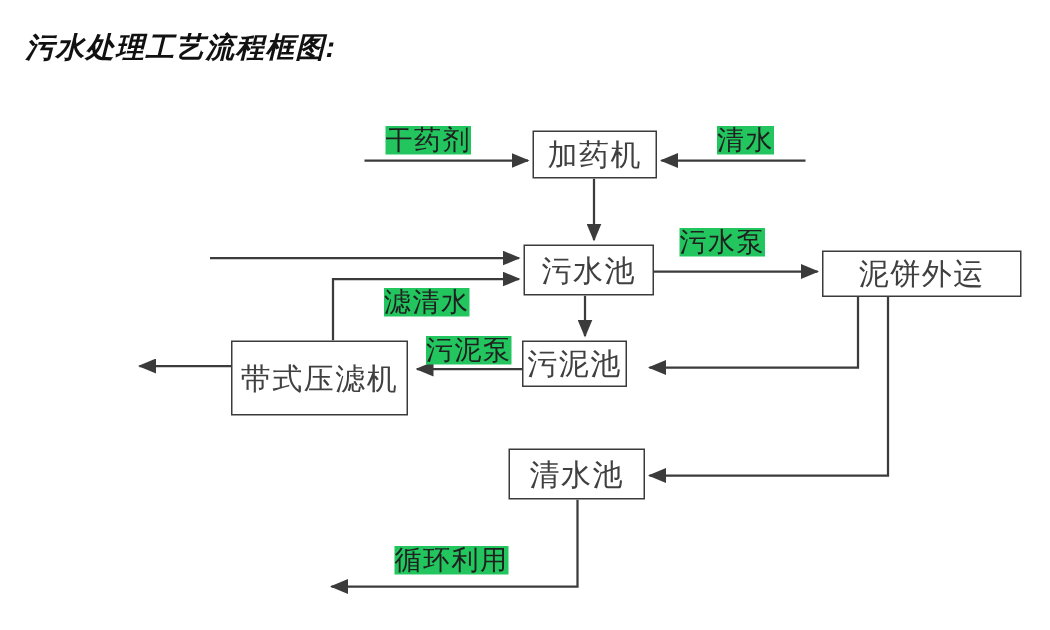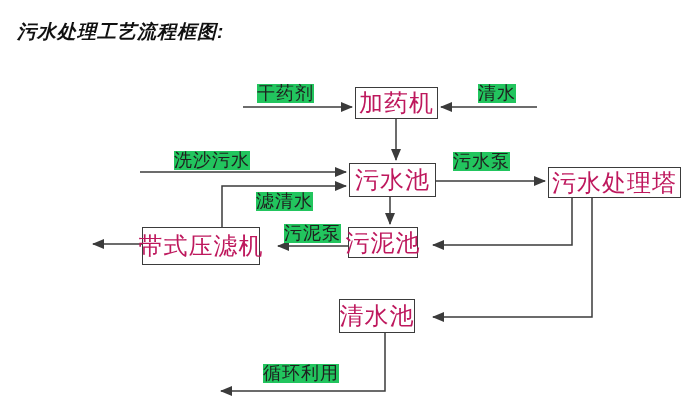--- a/index.html
+++ b/index.html
@@ -25,22 +25,22 @@
   .connectors {
     position: absolute;
     left: 0; top: 0;
     width: 700px; height: 420px;
   }
   .node {
     position: absolute;
     box-sizing: border-box;
     border: 1.5px solid #3b3b3b;
     background: #ffffff;
-    color: #be185d;
-    font-size: 24px;
+    color: #404040;
+    font-size: 20px;
     letter-spacing: 1px;
     display: flex;
     align-items: center;
     justify-content: center;
     white-space: nowrap;
   }
   .flow-label {
     position: absolute;
     color: #1f1f1f;
     font-size: 18px;
@@ -74,26 +74,25 @@
       <polyline points="572,198 572,245 433,245" marker-end="url(#arrow)"></polyline>
       <line x1="348" y1="246" x2="278" y2="246" marker-end="url(#arrow)"></line>
       <line x1="157" y1="244" x2="93" y2="244" marker-end="url(#arrow)"></line>
       <polyline points="592,198 592,317 433,317" marker-end="url(#arrow)"></polyline>
       <polyline points="385,333 385,391 221,391" marker-end="url(#arrow)"></polyline>
     </g>
   </svg>
 
   <div class="node" style="left:355px; top:87px; width:83px; height:32px;">加药机</div>
   <div class="node" style="left:349px; top:163px; width:87px; height:34px;">污水池</div>
-  <div class="node" style="left:548px; top:167px; width:133px; height:31px;">污水处理塔</div>
+  <div class="node" style="left:548px; top:167px; width:133px; height:31px;">泥饼外运</div>
   <div class="node" style="left:348px; top:227px; width:70px; height:31px;">污泥池</div>
-  <div class="node" style="left:142px; top:227px; width:118px; height:38px;">带式压滤机</div>
-  <div class="node" style="left:339px; top:299px; width:76px; height:34px;">清水池</div>
+  <div class="node" style="left:154px; top:227px; width:118px; height:50px;">带式压滤机</div>
+  <div class="node" style="left:339px; top:299px; width:91px; height:34px;">清水池</div>
 
   <div class="flow-label" style="left:257px; top:84px;">干药剂</div>
   <div class="flow-label" style="left:478px; top:84px;">清水</div>
-  <div class="flow-label" style="left:174px; top:151px;">洗沙污水</div>
   <div class="flow-label" style="left:453px; top:152px;">污水泵</div>
   <div class="flow-label" style="left:256px; top:192px;">滤清水</div>
   <div class="flow-label" style="left:284px; top:224px;">污泥泵</div>
   <div class="flow-label" style="left:263px; top:364px;">循环利用</div>
 
 </div>
 
 </body></html>

